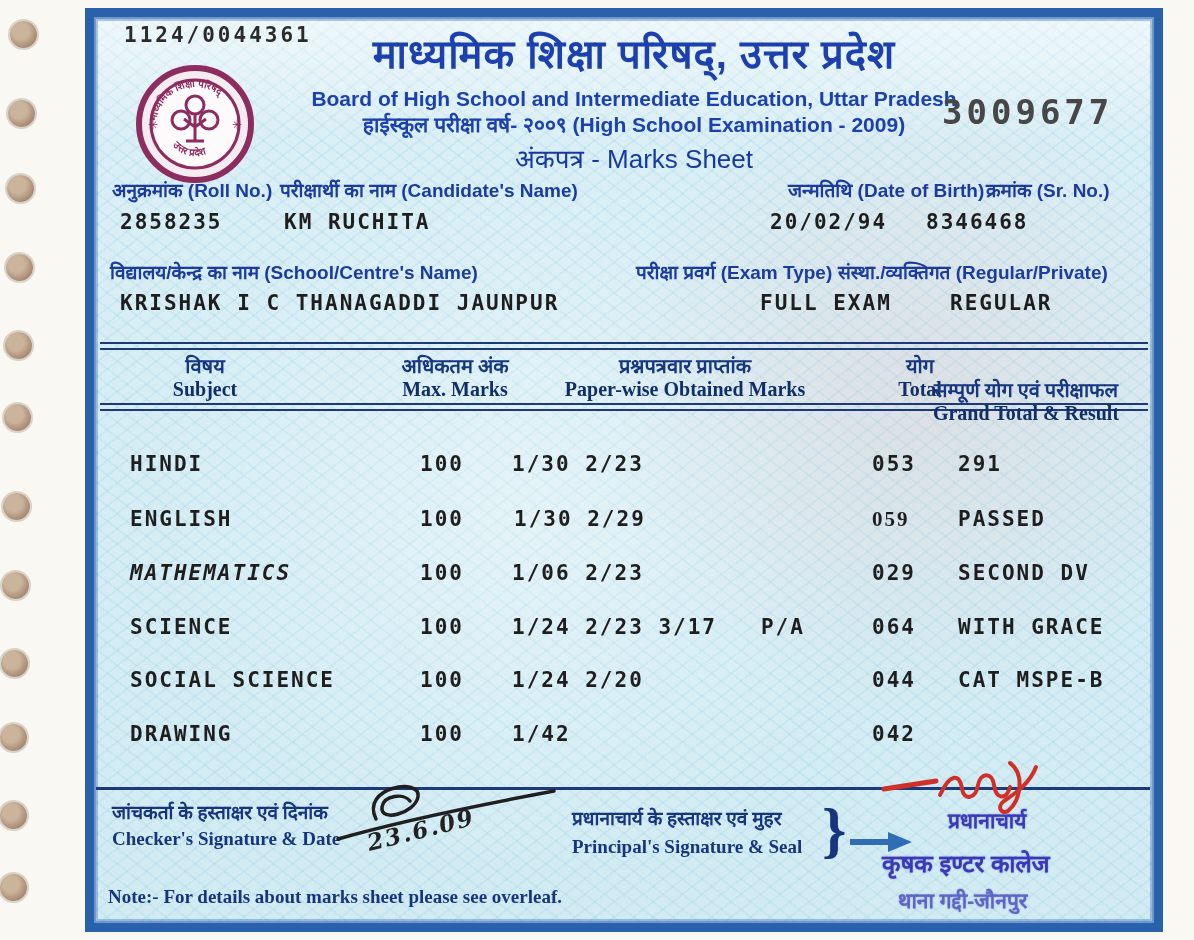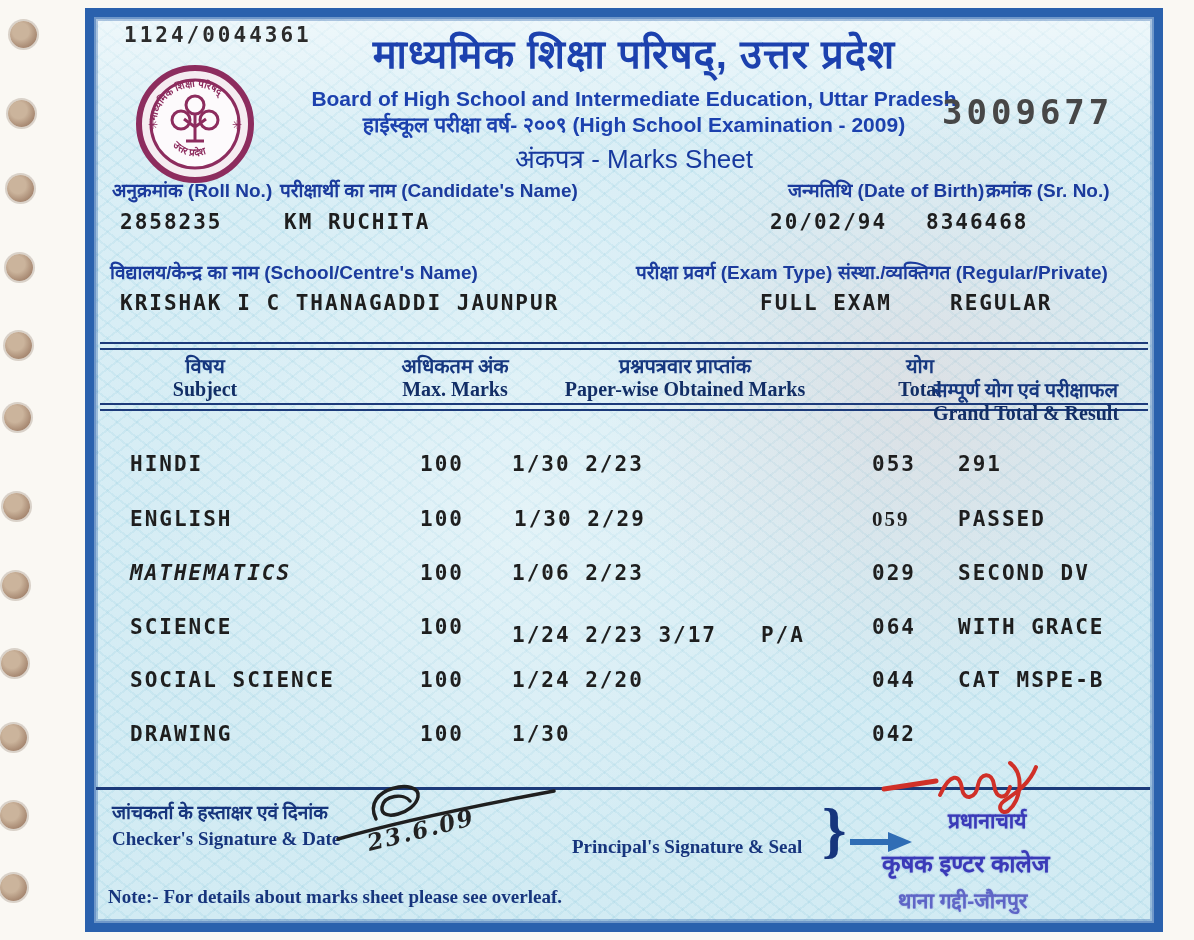--- a/index.html
+++ b/index.html
@@ -163,56 +163,57 @@
     <div class="abs dot" style="left:36px;top:544px;font-style:italic;">MATHEMATICS</div>
     <div class="abs dot" style="left:326px;top:544px;">100</div>
     <div class="abs dot" style="left:418px;top:544px;">1/06 2/23</div>
     <div class="abs dot" style="left:778px;top:544px;">029</div>
     <div class="abs dot" style="left:864px;top:544px;">SECOND DV</div>
   </div>
 
   <div>
     <div class="abs dot" style="left:36px;top:598px;">SCIENCE</div>
     <div class="abs dot" style="left:326px;top:598px;">100</div>
-    <div class="abs dot" style="left:418px;top:598px;margin-top:8px;">1/24 2/23 3/17   P/A</div>
+    <div class="abs dot" style="left:418px;top:598px;">1/24 2/23 3/17   P/A</div>
     <div class="abs dot" style="left:778px;top:598px;">064</div>
     <div class="abs dot" style="left:864px;top:598px;">WITH GRACE</div>
   </div>
 
   <div>
     <div class="abs dot" style="left:36px;top:651px;">SOCIAL SCIENCE</div>
     <div class="abs dot" style="left:326px;top:651px;">100</div>
     <div class="abs dot" style="left:418px;top:651px;">1/24 2/20</div>
     <div class="abs dot" style="left:778px;top:651px;">044</div>
     <div class="abs dot" style="left:864px;top:651px;">CAT MSPE-B</div>
   </div>
 
   <div>
     <div class="abs dot" style="left:36px;top:705px;">DRAWING</div>
     <div class="abs dot" style="left:326px;top:705px;">100</div>
-    <div class="abs dot" style="left:418px;top:705px;">1/30</div>
+    <div class="abs dot" style="left:418px;top:705px;">1/42</div>
     <div class="abs dot" style="left:778px;top:705px;">042</div>
     <div class="abs dot" style="left:864px;top:705px;"></div>
   </div>
 
   <div class="single-rule" style="left:2px;top:770px;width:1054px;"></div>
 
   <div class="abs foot-hi" style="left:18px;top:785px;">जांचकर्ता के हस्ताक्षर एवं दिनांक</div>
   <div class="abs foot-en" style="left:18px;top:811px;">Checker's Signature &amp; Date</div>
 
   <div class="abs" style="left:236px;top:760px;">
     <svg width="230" height="80" viewBox="0 0 230 80">
       <path d="M46 42 C 30 10, 92 0, 88 20 C 85 36, 50 46, 52 30 C 54 18, 74 16, 80 24" fill="none" stroke="#1f1f1f" stroke-width="3.5" stroke-linecap="round"></path>
       <path d="M8 62 C 70 44, 160 26, 224 14" fill="none" stroke="#1f1f1f" stroke-width="3.5" stroke-linecap="round"></path>
     </svg>
   </div>
   <div class="abs date-hand" style="left:272px;top:800px;">23.6.09</div>
 
   <div class="abs foot-en" style="left:14px;top:869px;">Note:- For details about marks sheet please see overleaf.</div>
 
+  <div class="abs foot-hi" style="left:478px;top:791px;">प्रधानाचार्य के हस्ताक्षर एवं मुहर</div>
   <div class="abs foot-en" style="left:478px;top:819px;">Principal's Signature &amp; Seal</div>
   <div class="abs brace" style="left:728px;top:778px;">}</div>
   <div class="abs" style="left:756px;top:812px;">
     <svg width="64" height="26" viewBox="0 0 64 26">
       <polygon points="0,10 38,10 38,3 62,13 38,23 38,16 0,16" fill="#2f6db5"></polygon>
     </svg>
   </div>
 
   <div class="abs" style="left:770px;top:738px;">
     <svg width="200" height="70" viewBox="0 0 200 70">

